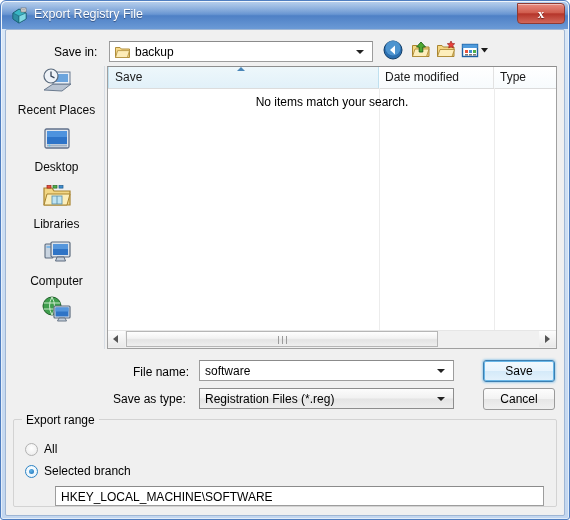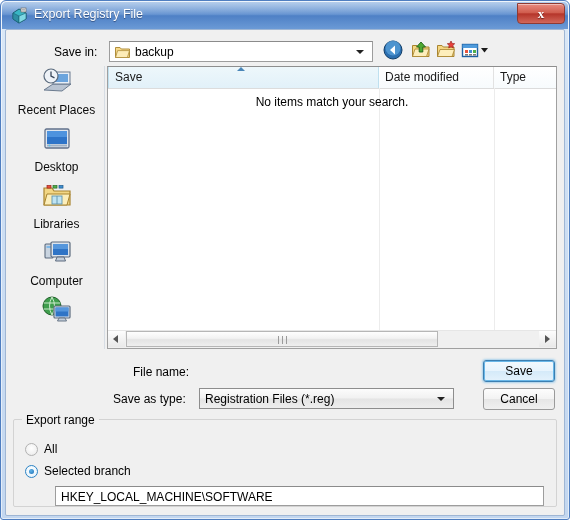--- a/index.html
+++ b/index.html
@@ -601,20 +601,24 @@
             <span></span>
         </div>
       </div>
       <div class="sbtn right">
         <i></i>
       </div>
     </div>
   </div>
 
   <div class="fld-label lbl-filename">File name:</div>
+  <div class="filename-input">
+    <div class="val">software</div>
+    <div class="arrow"></div>
+  </div>
 
   <div class="fld-label lbl-savetype">Save as type:</div>
   <div class="savetype-combo">
     <div class="val">Registration Files (*.reg)</div>
     <div class="arrow"></div>
   </div>
 
   <div class="btn btn-save">Save</div>
   <div class="btn btn-cancel">Cancel</div>
 

